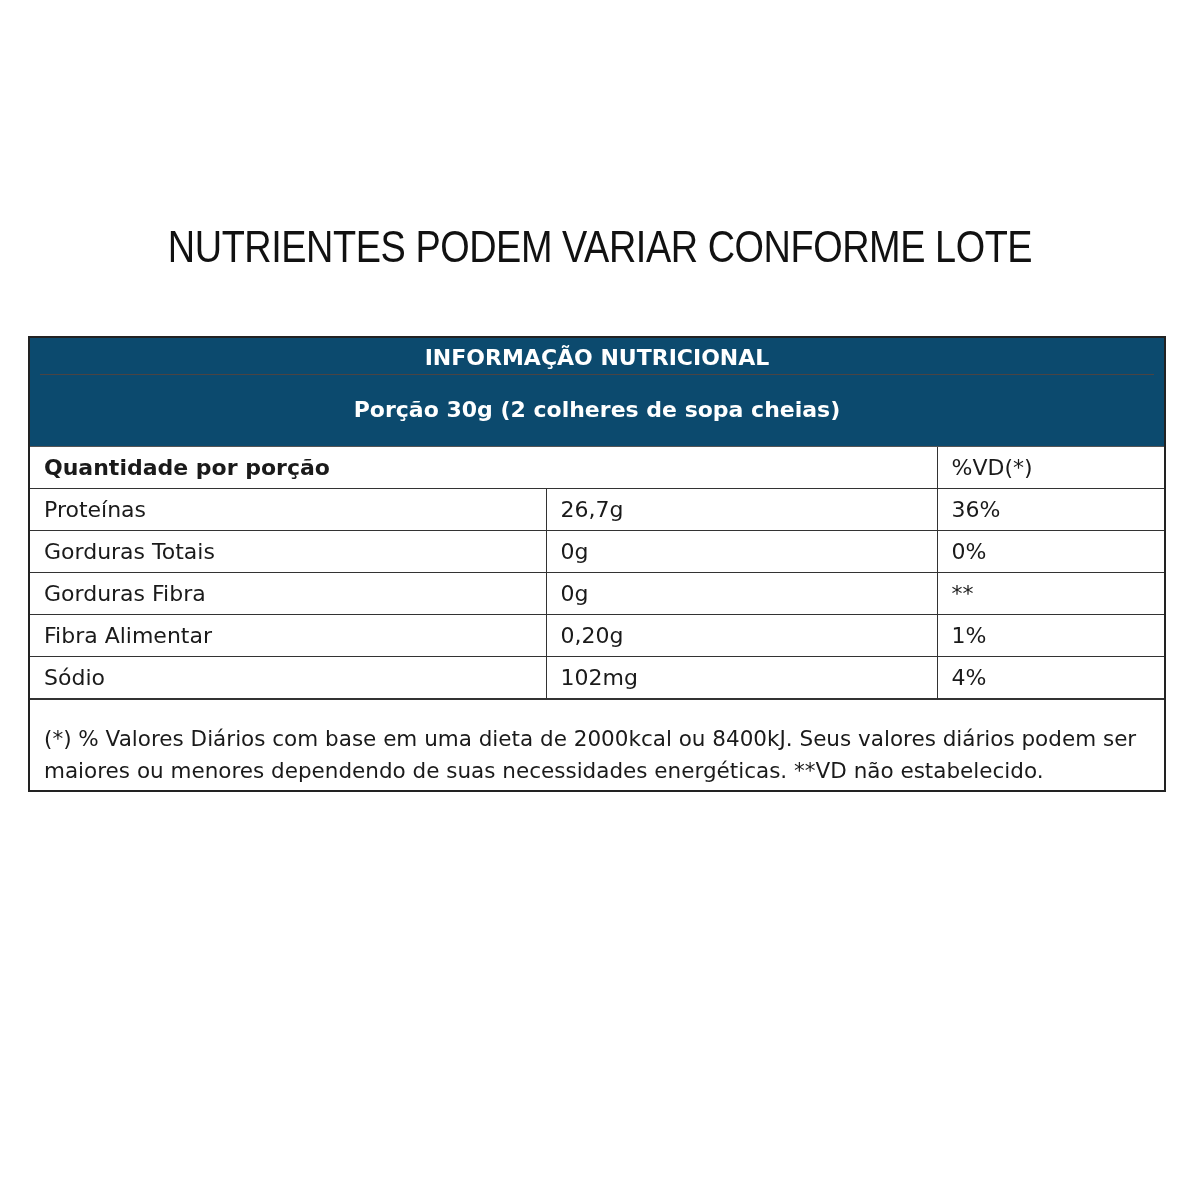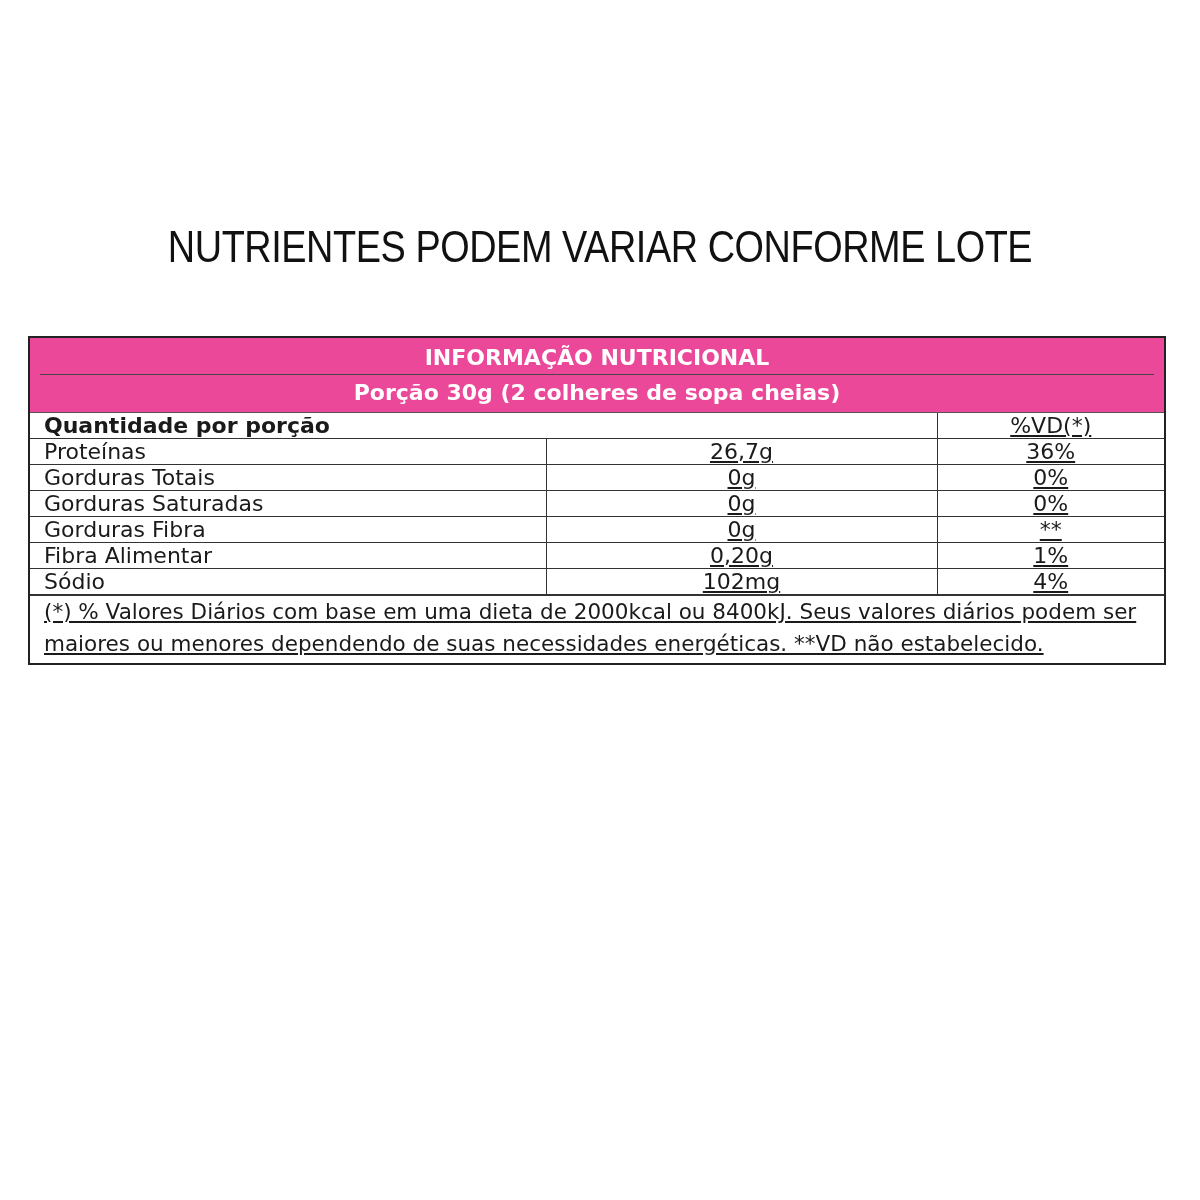--- a/index.html
+++ b/index.html
@@ -3,33 +3,33 @@
 <meta charset="utf-8">
 <style>
   html, body { margin:0; padding:0; background:#ffffff; }
   body { width:1200px; height:1200px; position:relative; overflow:hidden;
          font-family:"Liberation Sans", sans-serif; color:#1a1a1a; }
   .headline { position:absolute; left:0; top:222px; width:1200px; text-align:center;
               font-family:"Liberation Sans", sans-serif; font-size:44px; letter-spacing:-0.5px;
               transform:scaleX(0.86); transform-origin:center; color:#111; }
   .label { position:absolute; left:28px; top:336px; width:1138px; border:2px solid #222;
            box-sizing:border-box; }
-  .hdr { background:#ec4899; color:#fff; font-family:"DejaVu Sans", sans-serif; font-weight:bold;
+  .hdr { background:#0c4a6e; color:#fff; font-family:"DejaVu Sans", sans-serif; font-weight:bold;
          text-align:center; border-bottom:1px solid #555; }
   .hdr .l1 { height:36px; line-height:40px; font-size:22px; border-bottom:1px solid #4a4444; margin:0 10px; }
-  .hdr .l2 { height:37px; line-height:36px; font-size:22px; margin:0 10px; }
+  .hdr .l2 { height:37px; line-height:36px; font-size:22px; margin:17px 10px; }
   table { width:100%; border-collapse:collapse; font-family:"DejaVu Sans", sans-serif; font-size:22px; }
-  td { border:1.5px solid #333; height:24px; padding:0 14px; }
+  td { border:1.5px solid #333; height:24px; padding:8px 14px; }
   tr:first-child td { border-top:none; }
   td:first-child { border-left:none; }
   td:last-child { border-right:none; }
-  .c2, .c3 { text-align:center;text-decoration:underline; }
+  .c2, .c3 { text-align:left; }
   .qhead { font-weight:bold; }
   .foot { font-family:"DejaVu Sans", sans-serif; font-size:21.5px; line-height:31.5px;
-          padding:0 14px 4px 14px; border-top:1.5px solid #333;text-decoration:underline; }
+          padding:23px 14px 4px 14px; border-top:1.5px solid #333; }
 </style>
 </head>
 <body>
 
 <div class="headline">NUTRIENTES PODEM VARIAR CONFORME LOTE</div>
 
 <div class="label">
   <div class="hdr">
     <div class="l1">INFORMAÇÃO NUTRICIONAL</div>
     <div class="l2">Porção 30g (2 colheres de sopa cheias)</div>
@@ -49,25 +49,20 @@
       <td>Proteínas</td>
       <td class="c2">26,7g</td>
       <td class="c3">36%</td>
     </tr>
     <tr>
       <td>Gorduras Totais</td>
       <td class="c2">0g</td>
       <td class="c3">0%</td>
     </tr>
     <tr>
-      <td>Gorduras Saturadas</td>
-      <td class="c2">0g</td>
-      <td class="c3">0%</td>
-    </tr>
-    <tr>
       <td>Gorduras Fibra</td>
       <td class="c2">0g</td>
       <td class="c3">**</td>
     </tr>
     <tr>
       <td>Fibra Alimentar</td>
       <td class="c2">0,20g</td>
       <td class="c3">1%</td>
     </tr>
     <tr>

